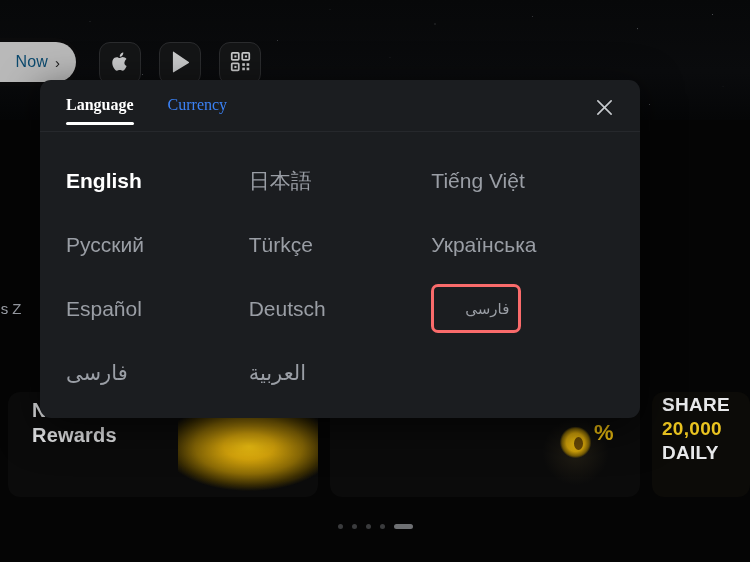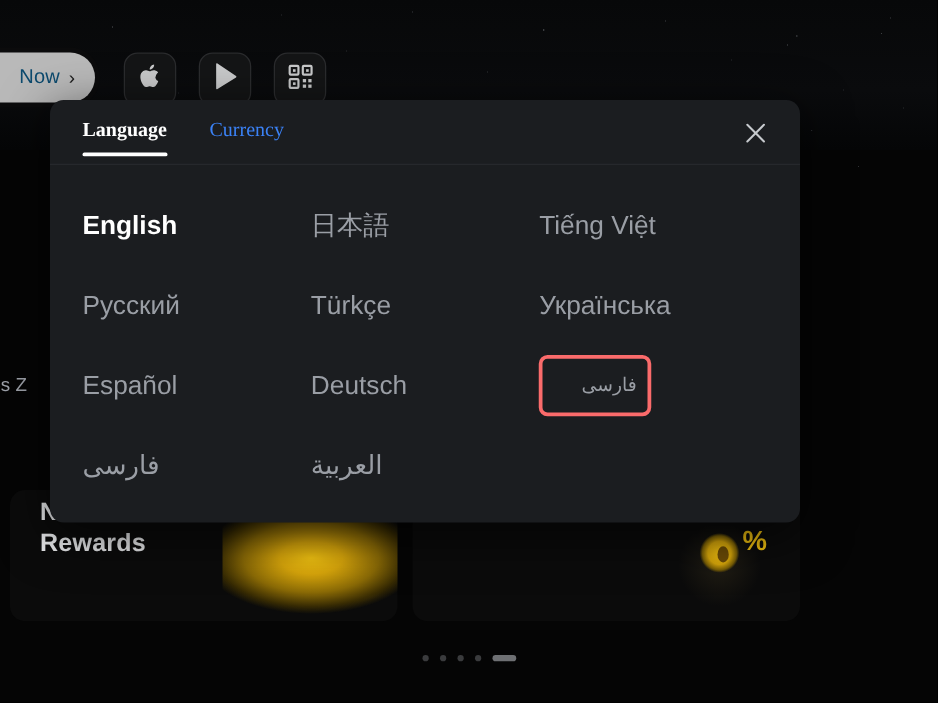--- a/index.html
+++ b/index.html
@@ -362,20 +362,25 @@
   </div>
 
   <div class="card card-rate">
     <div class="hex">
       <div class="hex-inner-dot"></div>
     </div>
     <div class="pct">%</div>
     <div class="card-title">Rate</div>
   </div>
 
+  <div class="card card-share">
+    <div class="share-line l1">SHARE</div>
+    <div class="share-line l2">20,000</div>
+    <div class="share-line l3">DAILY</div>
+  </div>
 
   <div class="pager">
     <div class="dot"></div>
     <div class="dot"></div>
     <div class="dot"></div>
     <div class="dot"></div>
     <div class="dot active"></div>
   </div>
 
   <div class="modal">

